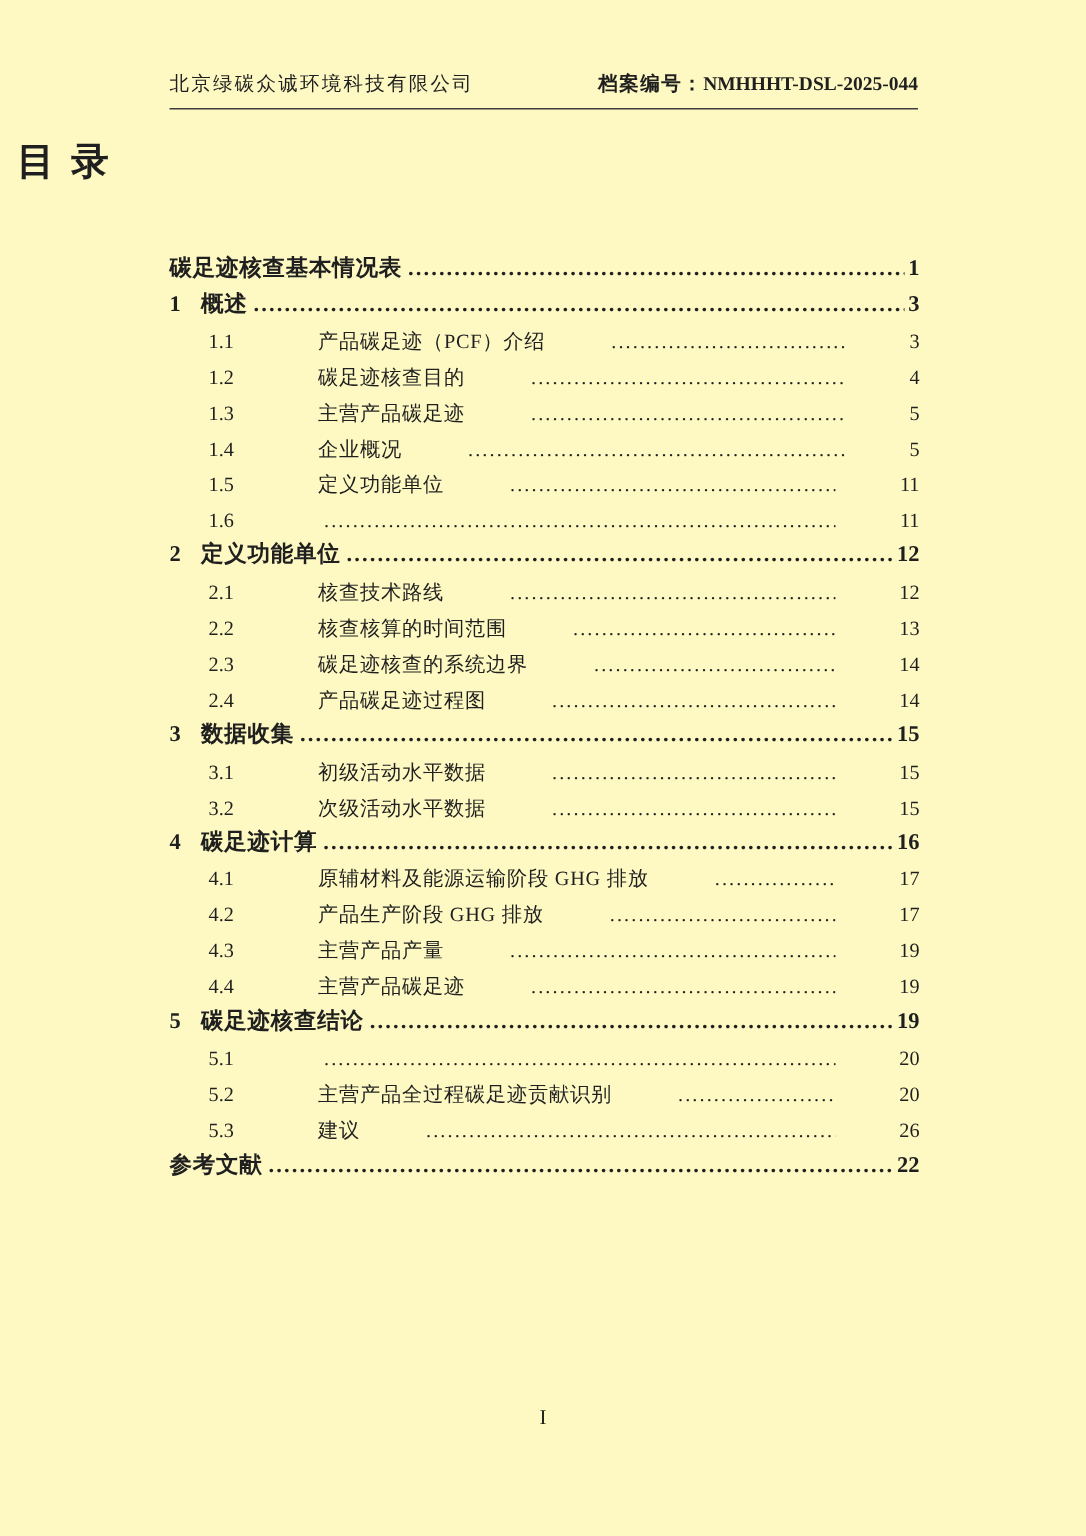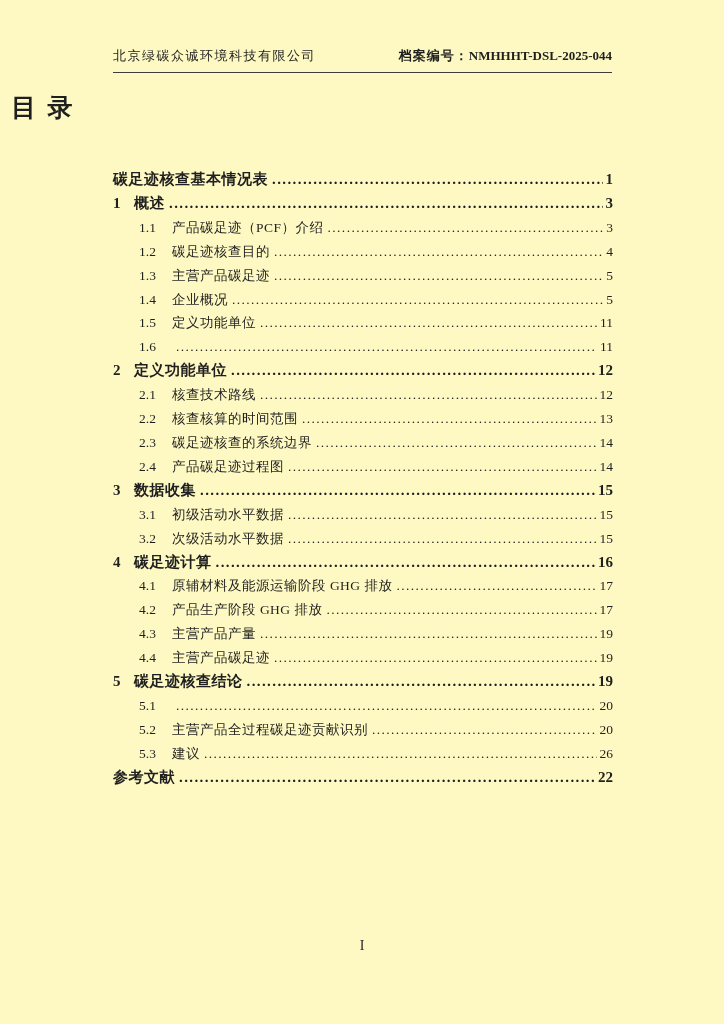--- a/index.html
+++ b/index.html
@@ -74,21 +74,21 @@
   .toc-row.bold {
     font-weight: bold;
     font-size: 15px;
     letter-spacing: 0.5px;
   }
   .toc-num {
     flex: none;
     letter-spacing: 0;
   }
   .toc-row.lvl1 .toc-num { width: 21px; }
-  .toc-row.lvl2 { padding-left: 26px; }
+  .toc-row.lvl2 { padding-left: 26px; gap: 40px; }
   .toc-row.lvl2 .toc-num { width: 33px; }
   .toc-label {
     flex: none;
     white-space: nowrap;
   }
   .toc-leader {
     flex: 1 1 auto;
     overflow: hidden;
     white-space: nowrap;
     letter-spacing: 1.4px;

